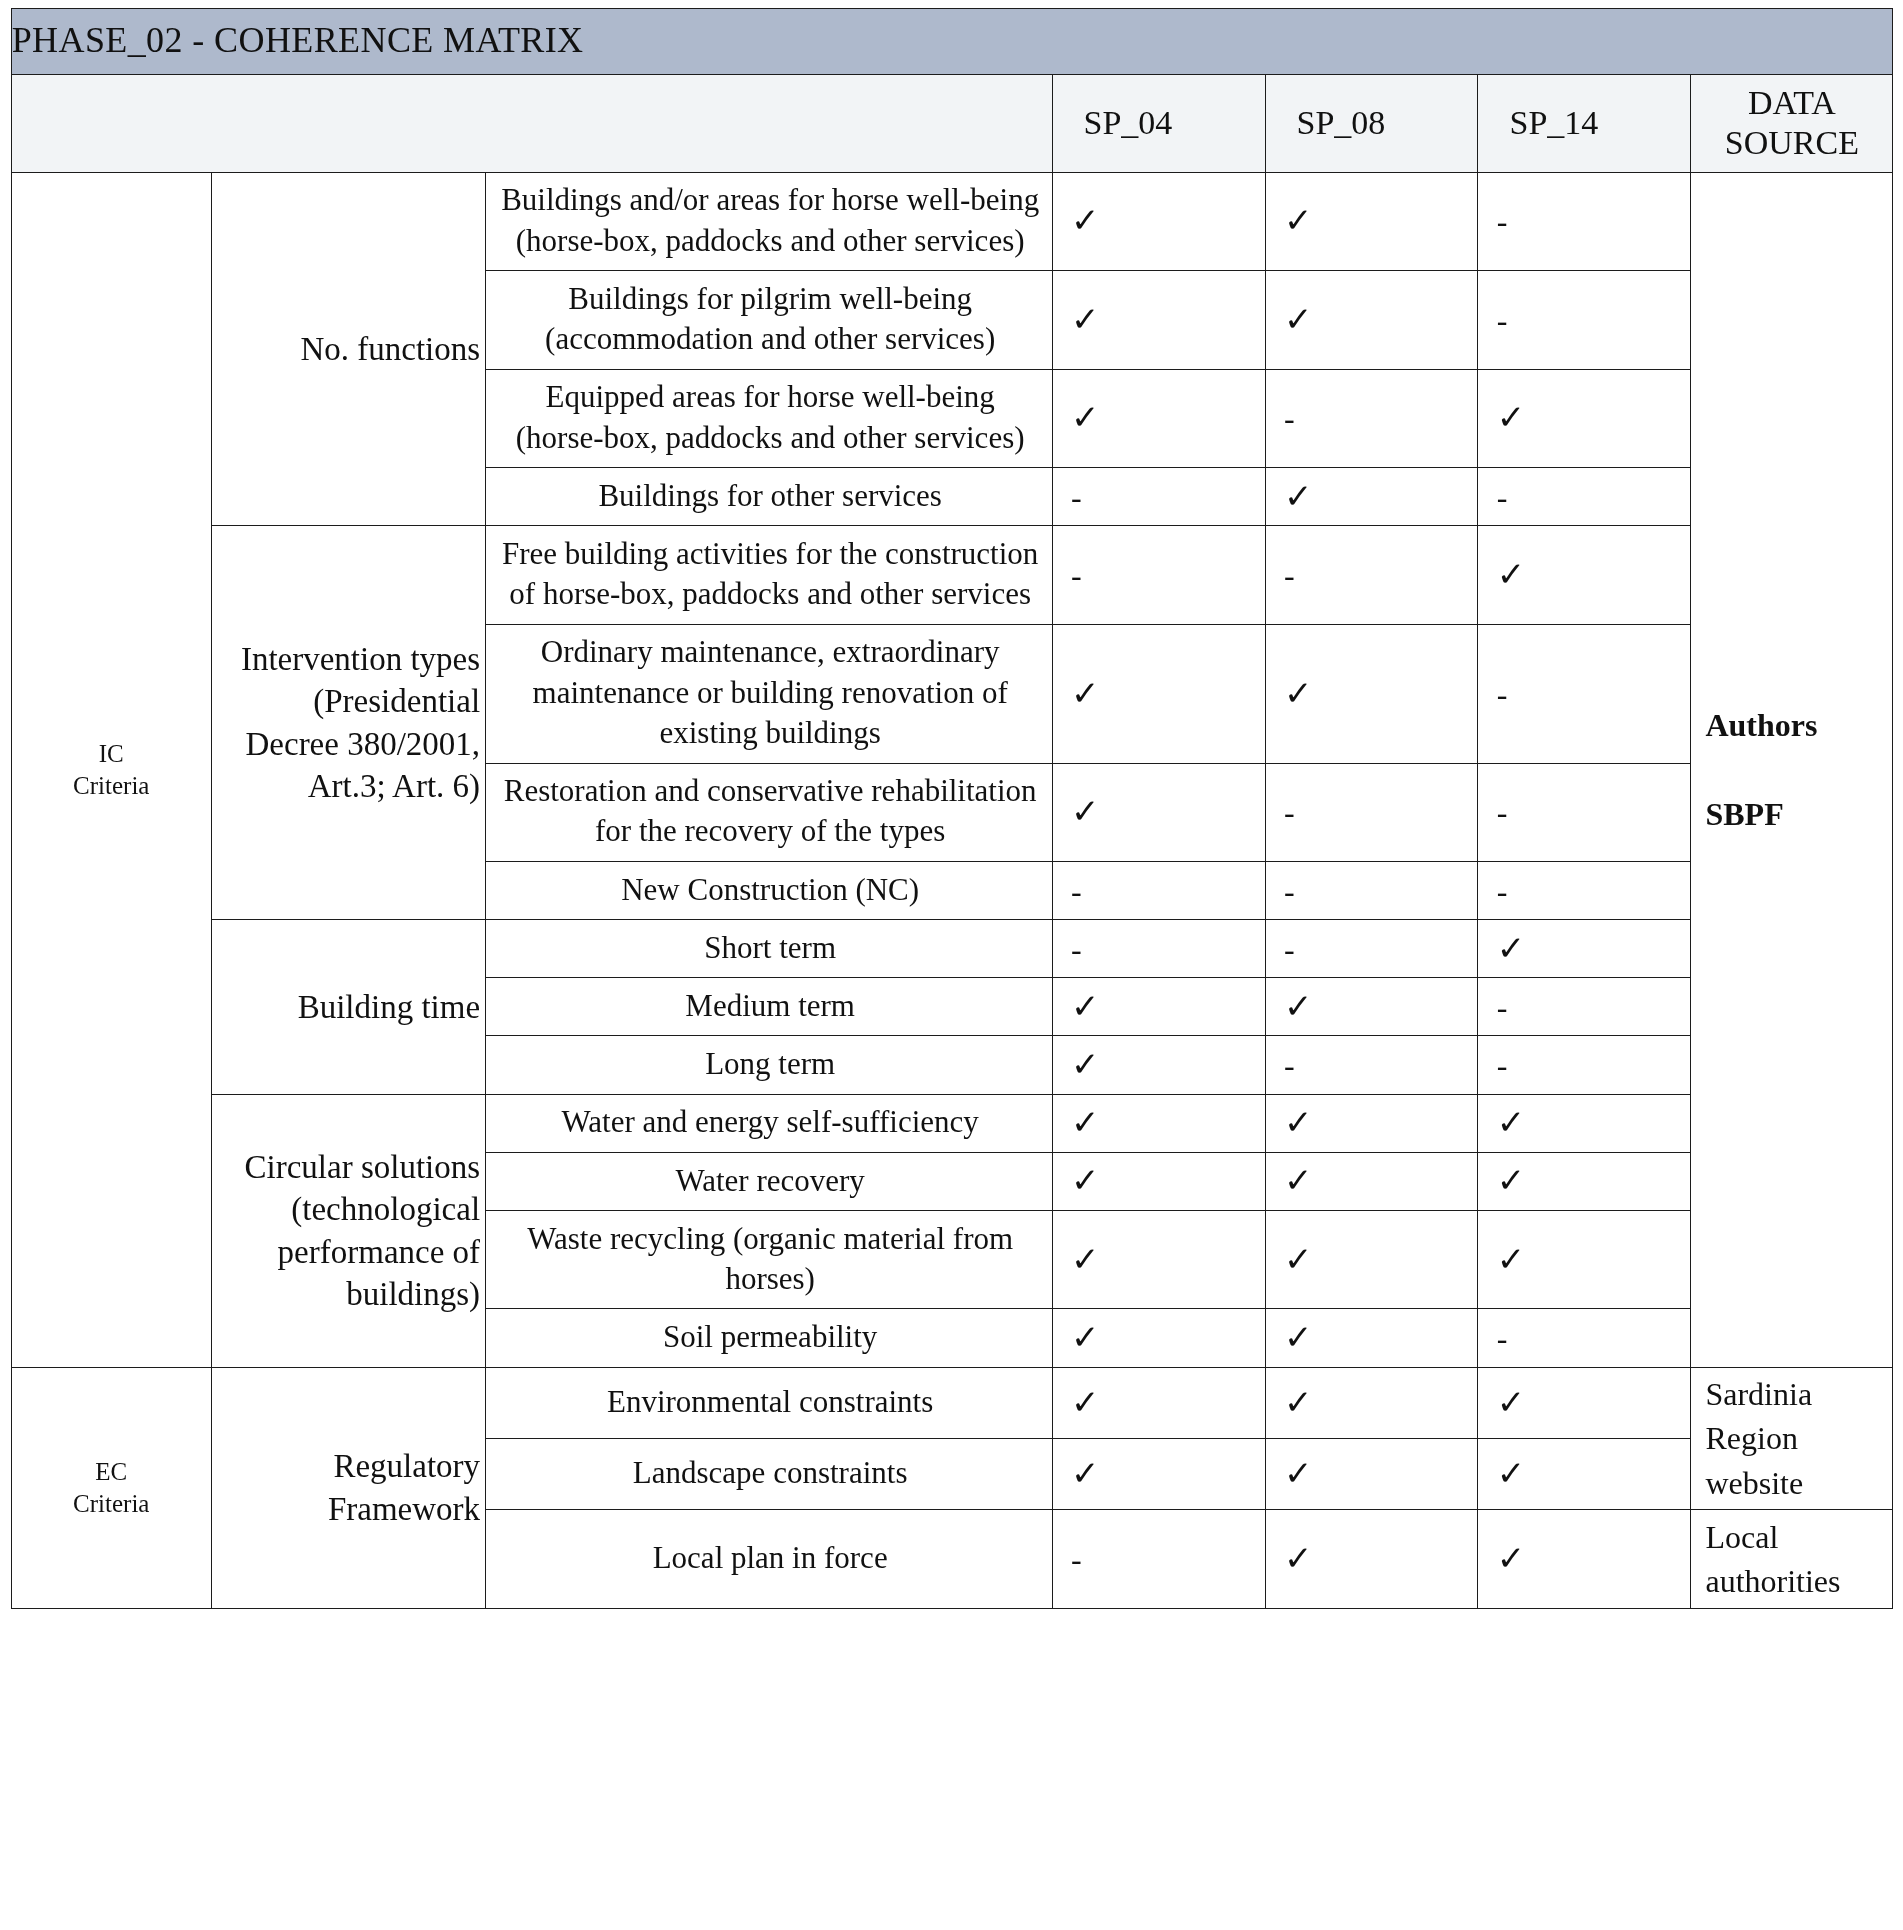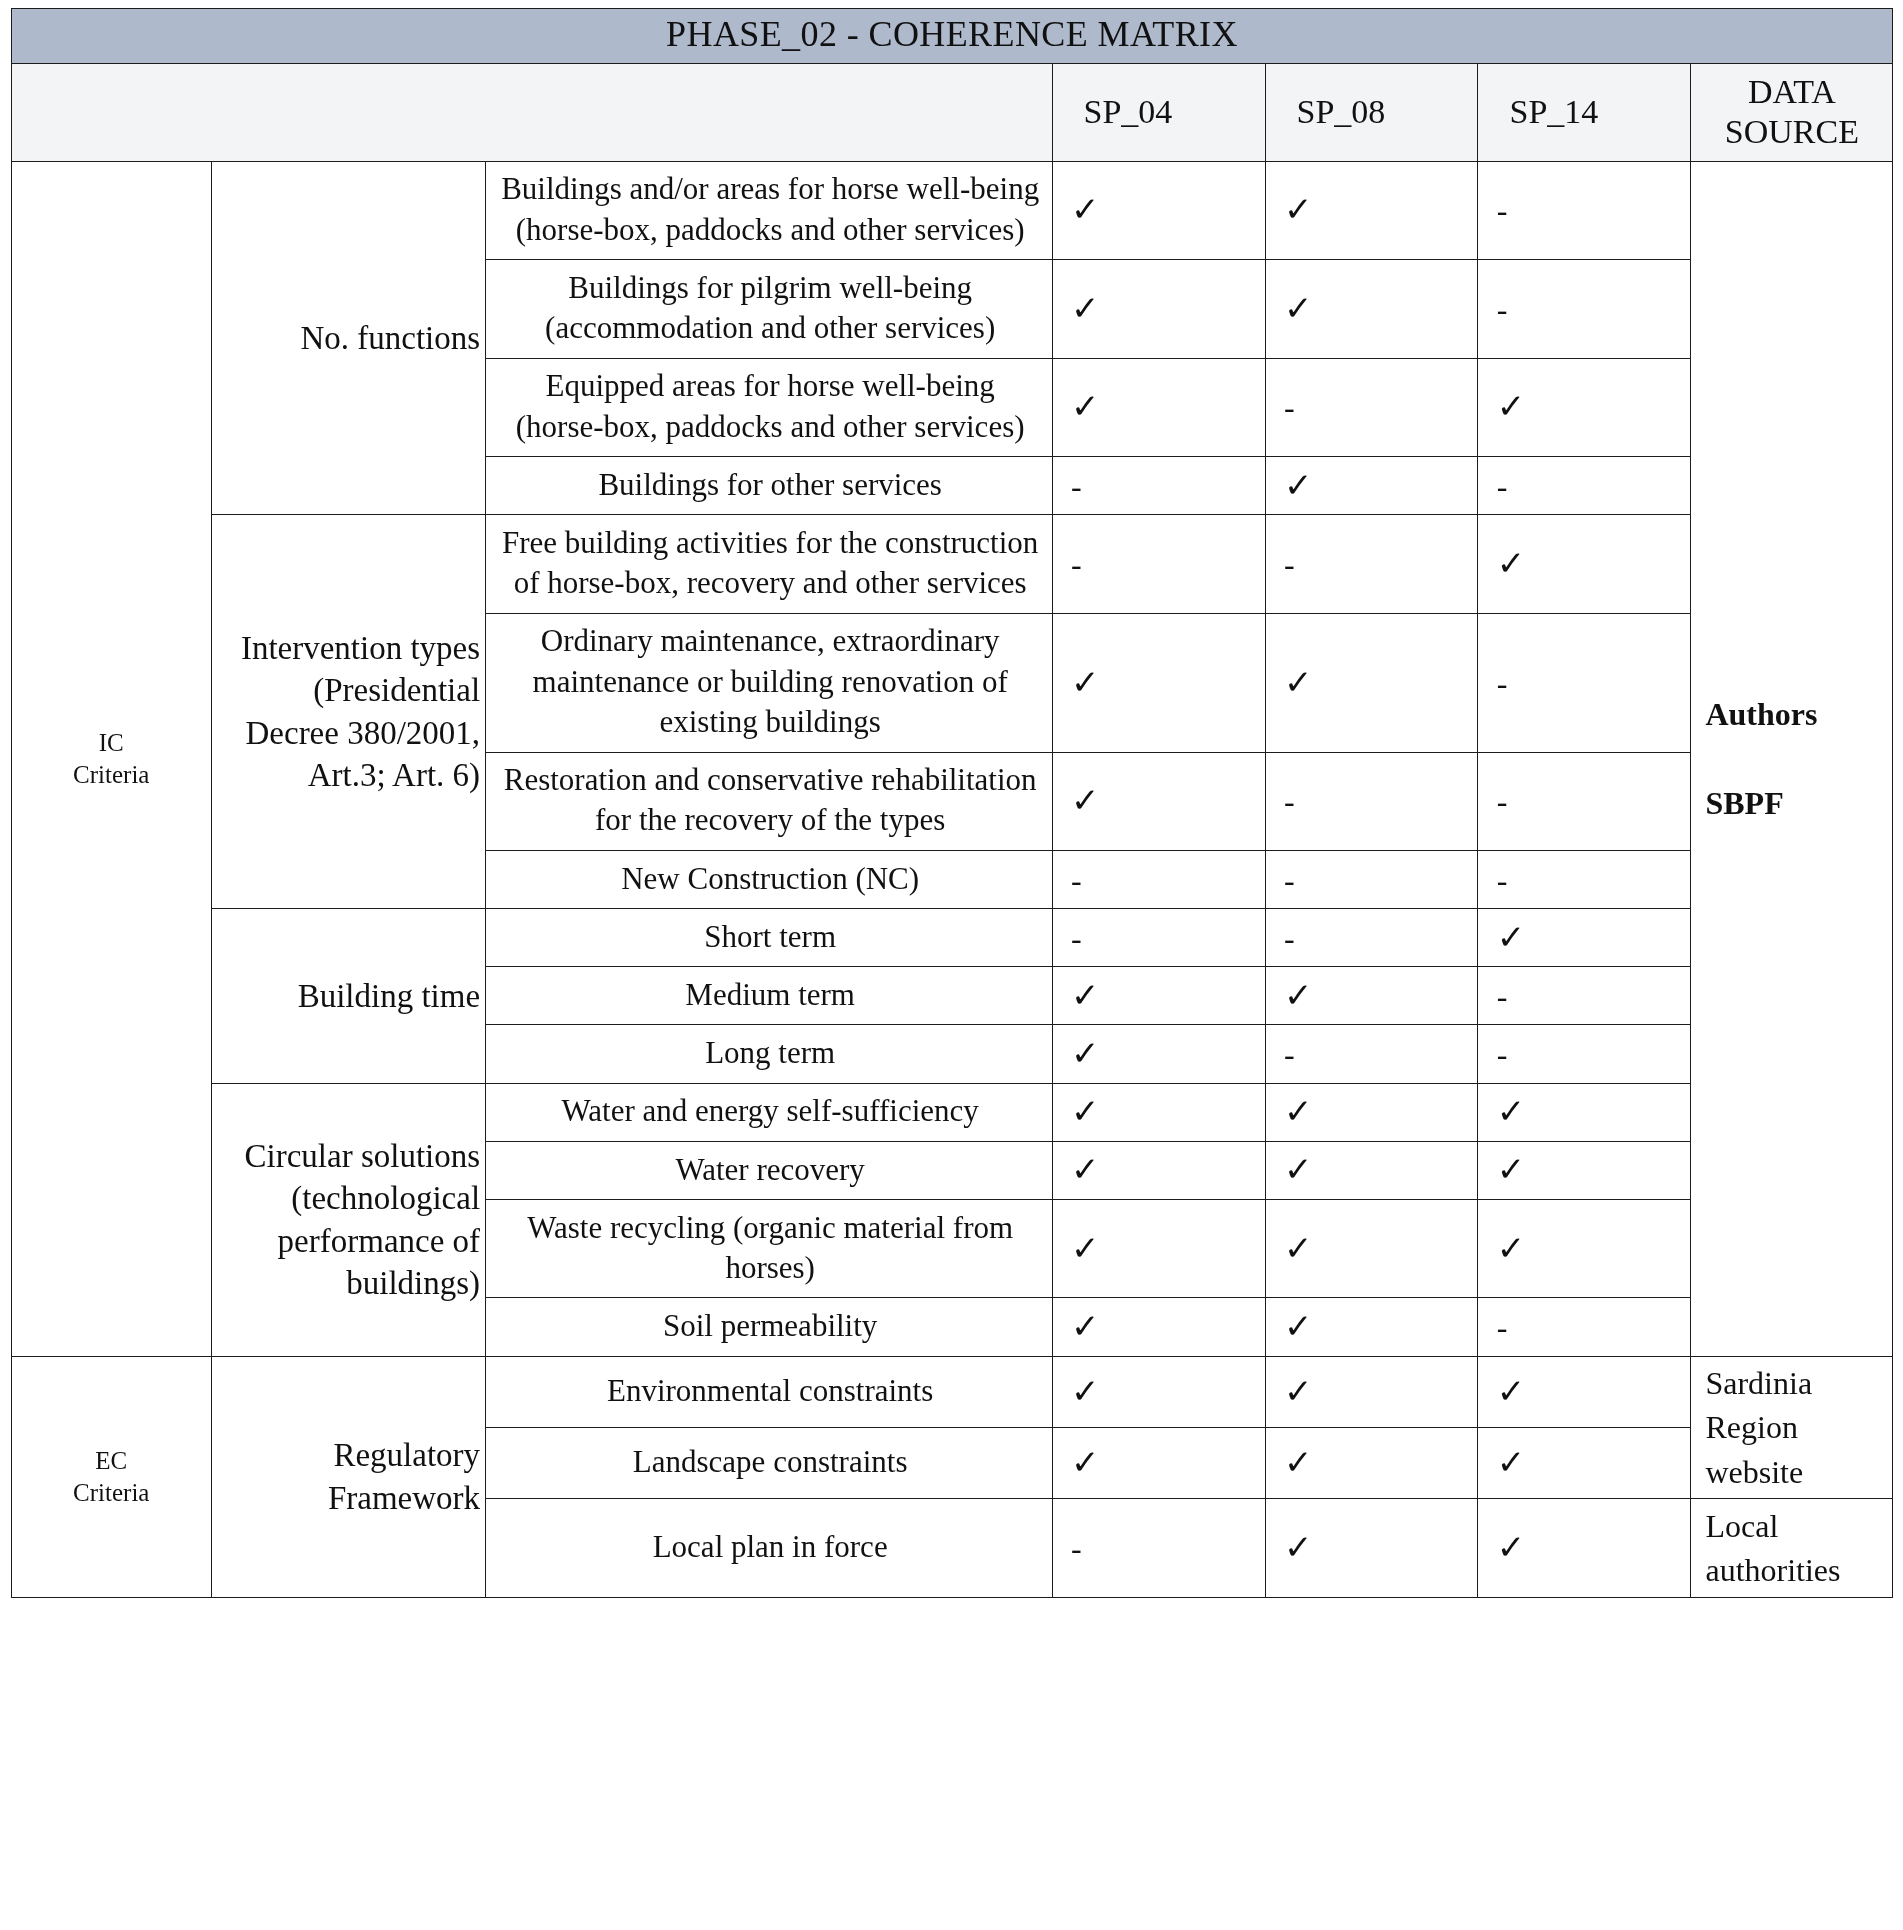--- a/index.html
+++ b/index.html
@@ -30,24 +30,23 @@
   table.coherence-matrix th {
     border: 1.5px solid #1c1c1c;
     vertical-align: middle;
     font-weight: normal;
     box-sizing: border-box;
   }
 
   
   .title-cell {
     background: #aeb9cc;
-    text-align: center;
     font-size: 36px;
     letter-spacing: 0.4px;
-    height: 55px;
+    height: 66px;
     padding: 3.1px 0 6.1px 0;
     border-top: 2.3px solid #1c1c1c;
     border-bottom: 2.3px solid #1c1c1c;
   }
 
   
   .colhead-row td {
     background: #f2f4f6;
     height: 98px;
     font-size: 34px;
@@ -163,21 +162,21 @@
           <td class="mark-cell">✓</td>
         </tr>
         <tr>
           <td class="item-cell">Buildings for other services</td>
           <td class="mark-cell dash">-</td>
           <td class="mark-cell">✓</td>
           <td class="mark-cell dash">-</td>
         </tr>
         <tr>
           <td class="group-cell" rowspan="4">Intervention types (Presidential Decree 380/2001, Art.3; Art. 6)</td>
-          <td class="item-cell">Free building activities for the construction of horse-box, recovery and other services</td>
+          <td class="item-cell">Free building activities for the construction of horse-box, paddocks and other services</td>
           <td class="mark-cell dash">-</td>
           <td class="mark-cell dash">-</td>
           <td class="mark-cell">✓</td>
         </tr>
         <tr>
           <td class="item-cell">Ordinary maintenance, extraordinary maintenance or building renovation of existing buildings</td>
           <td class="mark-cell">✓</td>
           <td class="mark-cell">✓</td>
           <td class="mark-cell dash">-</td>
         </tr>

